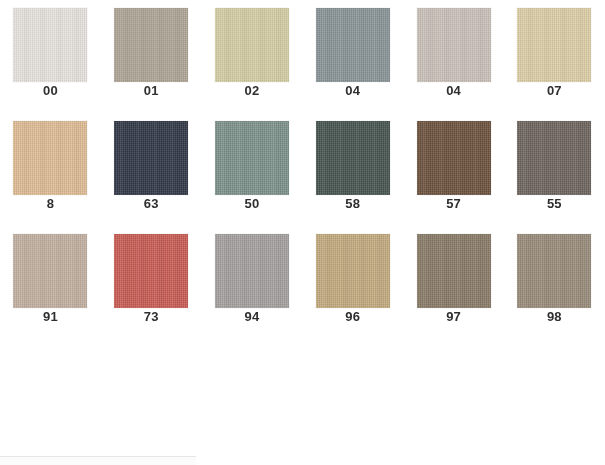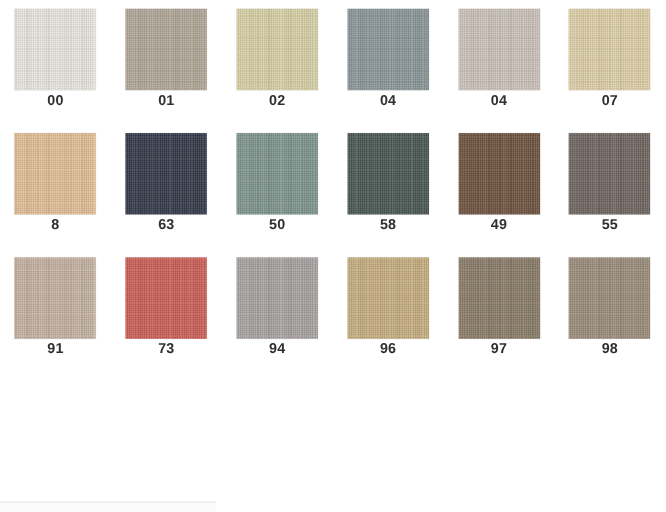--- a/index.html
+++ b/index.html
@@ -142,21 +142,21 @@
     <div class="swatch-cell">
       <div class="swatch-chip" style="background-color: rgb(125, 147, 139);"></div>
       <div class="swatch-label">50</div>
     </div>
     <div class="swatch-cell">
       <div class="swatch-chip" style="background-color: rgb(71, 85, 80);"></div>
       <div class="swatch-label">58</div>
     </div>
     <div class="swatch-cell">
       <div class="swatch-chip" style="background-color: rgb(110, 83, 63);"></div>
-      <div class="swatch-label">49</div>
+      <div class="swatch-label">57</div>
     </div>
     <div class="swatch-cell">
       <div class="swatch-chip" style="background-color: rgb(110, 101, 96);"></div>
       <div class="swatch-label">55</div>
     </div>
     <div class="swatch-cell">
       <div class="swatch-chip" style="background-color: rgb(195, 177, 162);"></div>
       <div class="swatch-label">91</div>
     </div>
     <div class="swatch-cell">

